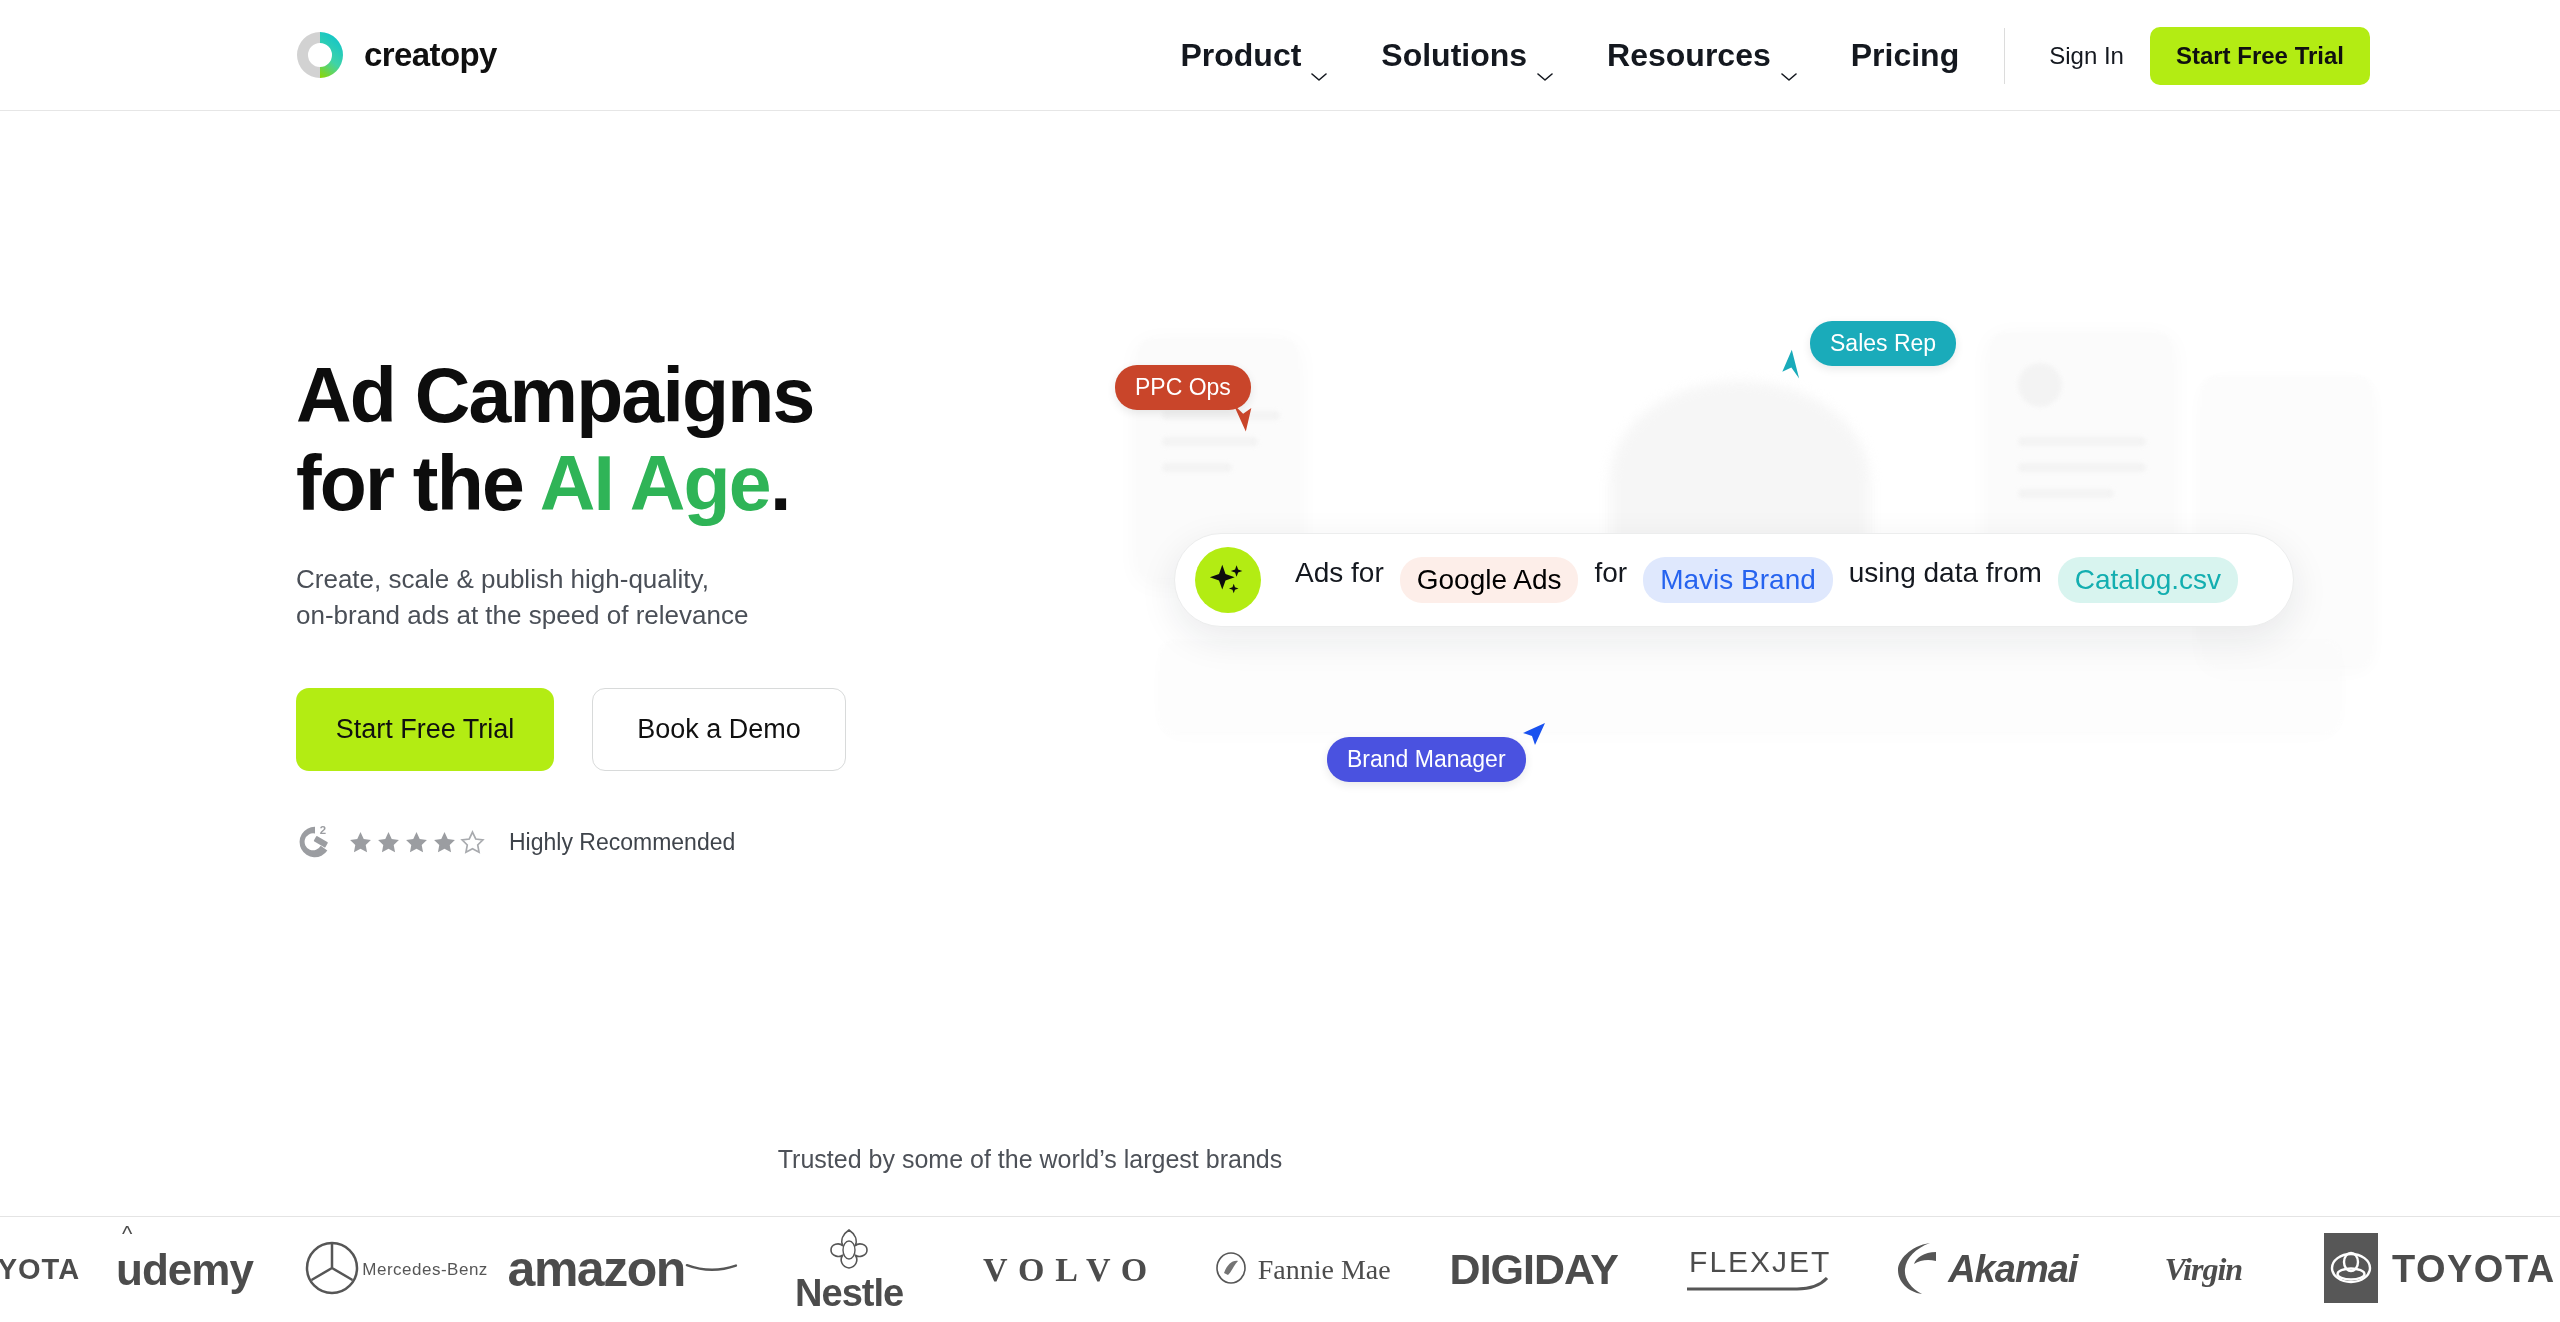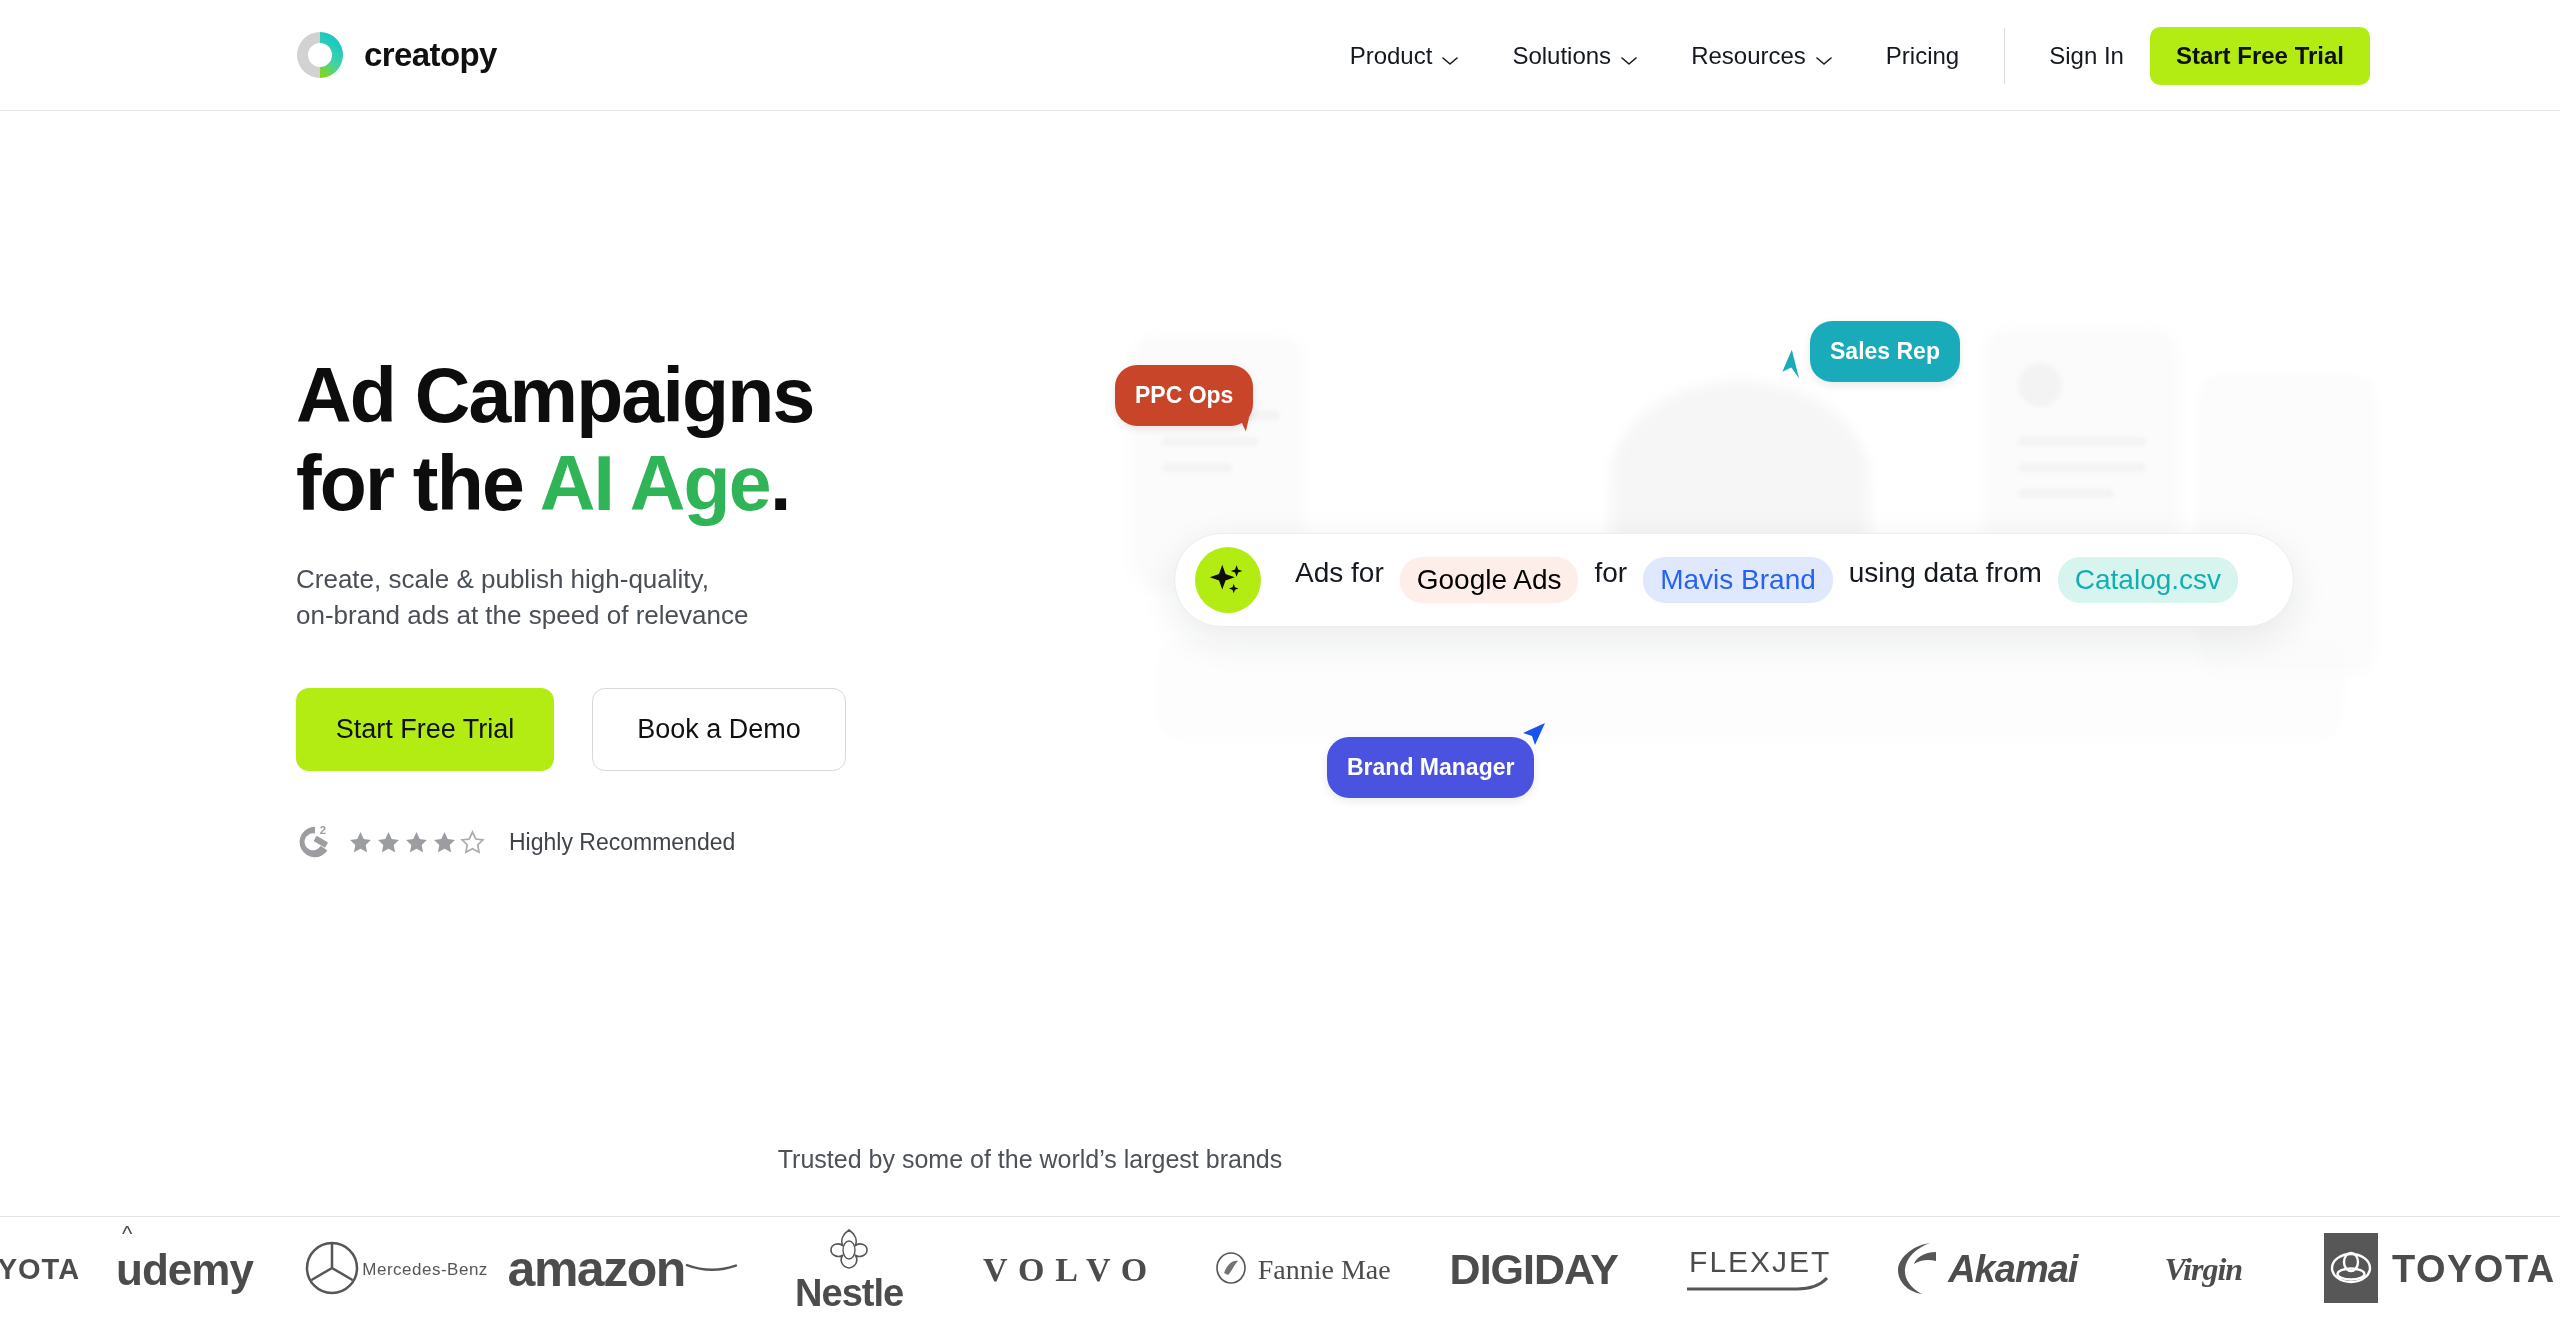--- a/index.html
+++ b/index.html
@@ -28,22 +28,22 @@
     font-size: 33px; font-weight: 700; color: #101010;
     letter-spacing: -0.6px;
   }
 
   .nav {
     position: absolute; right: 0; top: 0; height: 111px;
     display: flex; align-items: center; gap: 0;
     padding-right: 190px;
   }
   .nav-item {
-    display: flex; align-items: flex-start; gap: 10px;
-    font-size: 24px; color: #14181f; font-weight: 400;
+    display: flex; align-items: center; gap: 10px;
+    font-size: 32px; color: #14181f; font-weight: 700;
     padding: 0 27px; cursor: pointer; white-space: nowrap;
   }
   .chev {
     width: 16px; height: 10px; display: inline-block; position: relative; top: 2px;
   }
   .nav-divider {
     width: 1px; height: 56px; background: #dcdcdc; margin: 0 18px;
   }
   .signin {
     font-size: 24px; color: #14181f; padding: 0 26px; cursor: pointer; white-space: nowrap;
@@ -136,22 +136,22 @@
     border-radius: 22px; padding: 7px 17px; margin: 0 8px;
     font-size: 28px; white-space: nowrap;
   }
   .chip-red   { background: #fdeee9; color: #000000; }
   .chip-blue  { background: #dfe8fd; color: #2663ef; }
   .chip-teal  { background: #d8f4ef; color: #13aeb0; }
 
   .role-pill {
     position: absolute; display: flex; align-items: center;
     border-radius: 22px; color: #fff;
-    font-size: 23px; font-weight: 700;
-    padding: 17px 20px; white-space: nowrap;
+    font-size: 23px; font-weight: 400;
+    padding: 9px 20px; white-space: nowrap;
     box-shadow: 0 3px 10px rgba(0,0,0,0.09);
   }
   .cursor { position: absolute; width: 40px; height: 40px; }
 
   
   .trusted {
     position: absolute; top: 1145px; left: 0; width: 2060px;
     text-align: center; font-size: 25px; color: #4d5158;
   }
   .logo-strip {

